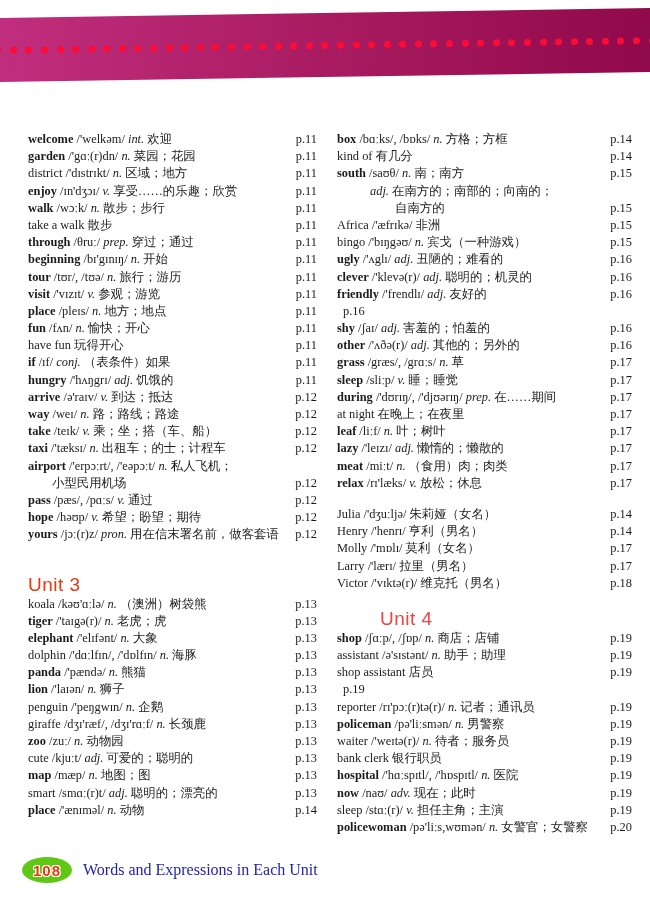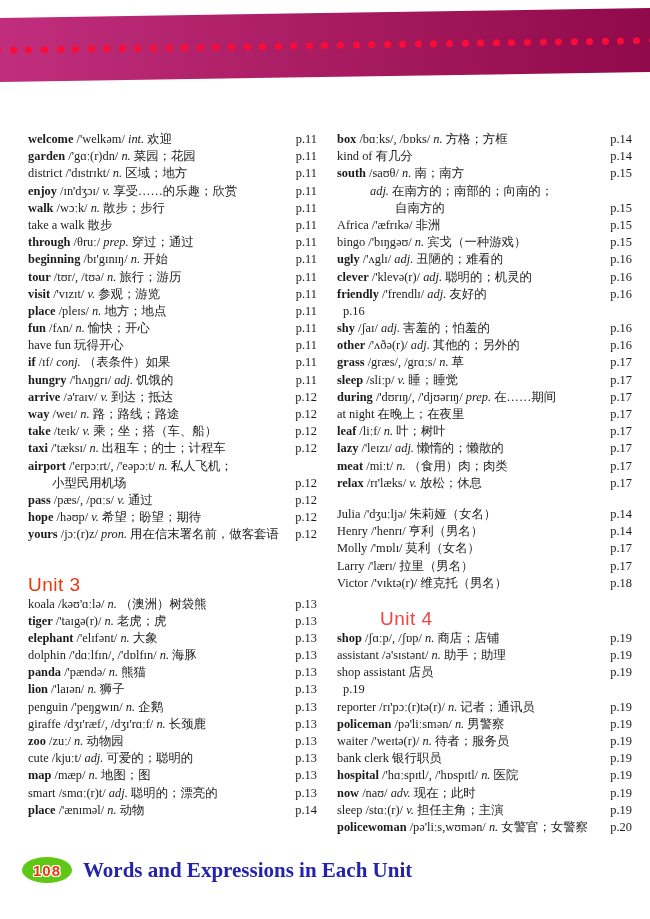--- a/index.html
+++ b/index.html
@@ -32,21 +32,21 @@
   
   .footer{position:absolute;left:22px;top:857px;display:flex;align-items:center;gap:11px;text-align:center;}
   .badge{
     width:50px;height:26px;border-radius:50%;
     display:flex;align-items:center;justify-content:center;flex:0 0 auto;
   }
   .badge span{
     font-family:"Liberation Sans","DejaVu Sans",sans-serif;font-weight:bold;font-size:15px;letter-spacing:1px;
     text-shadow:-1px 0 0 #fff,1px 0 0 #fff,0 -1px 0 #fff,0 1px 0 #fff,-1px -1px 0 #fff,1px 1px 0 #fff,-1px 1px 0 #fff,1px -1px 0 #fff;
   }
-  .ftitle{font-weight:bold;font-size:21px;}
+  .ftitle{font-weight:normal;font-size:16px;}
 </style>
 </head>
 <body>
 
 <div class="band">
   <div class="dots">
       <span class="dot" style="background: rgb(251, 12, 56);"></span>
       <span class="dot" style="background: rgb(251, 12, 56);"></span>
       <span class="dot" style="background: rgb(251, 12, 56);"></span>
       <span class="dot" style="background: rgb(251, 12, 56);"></span>

